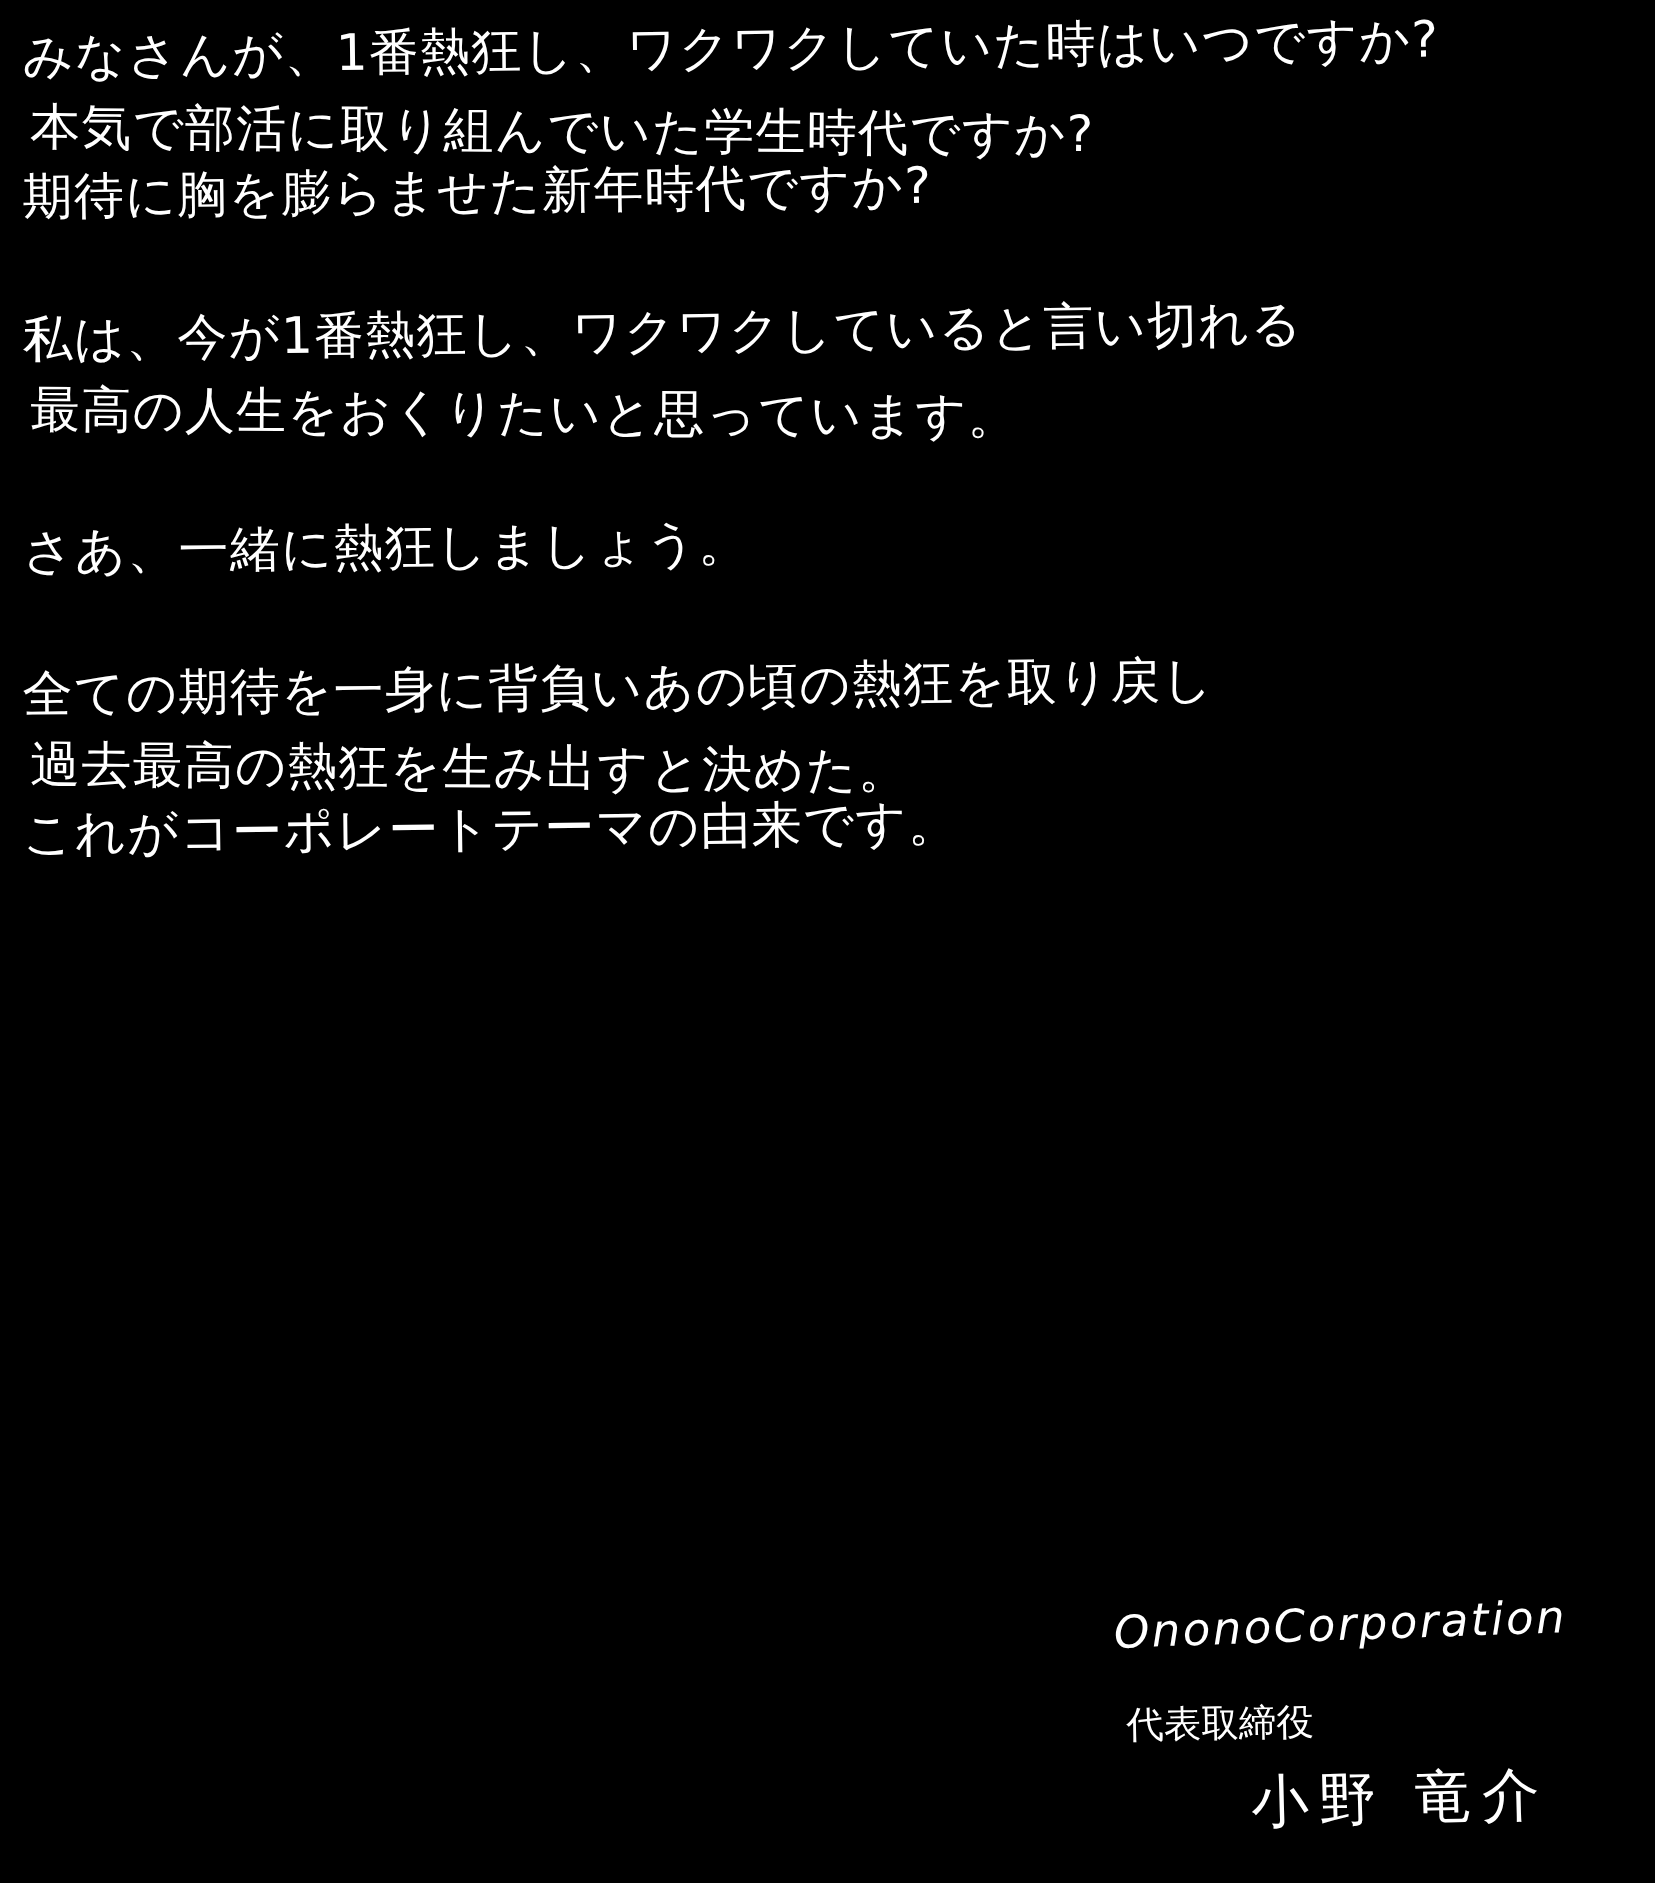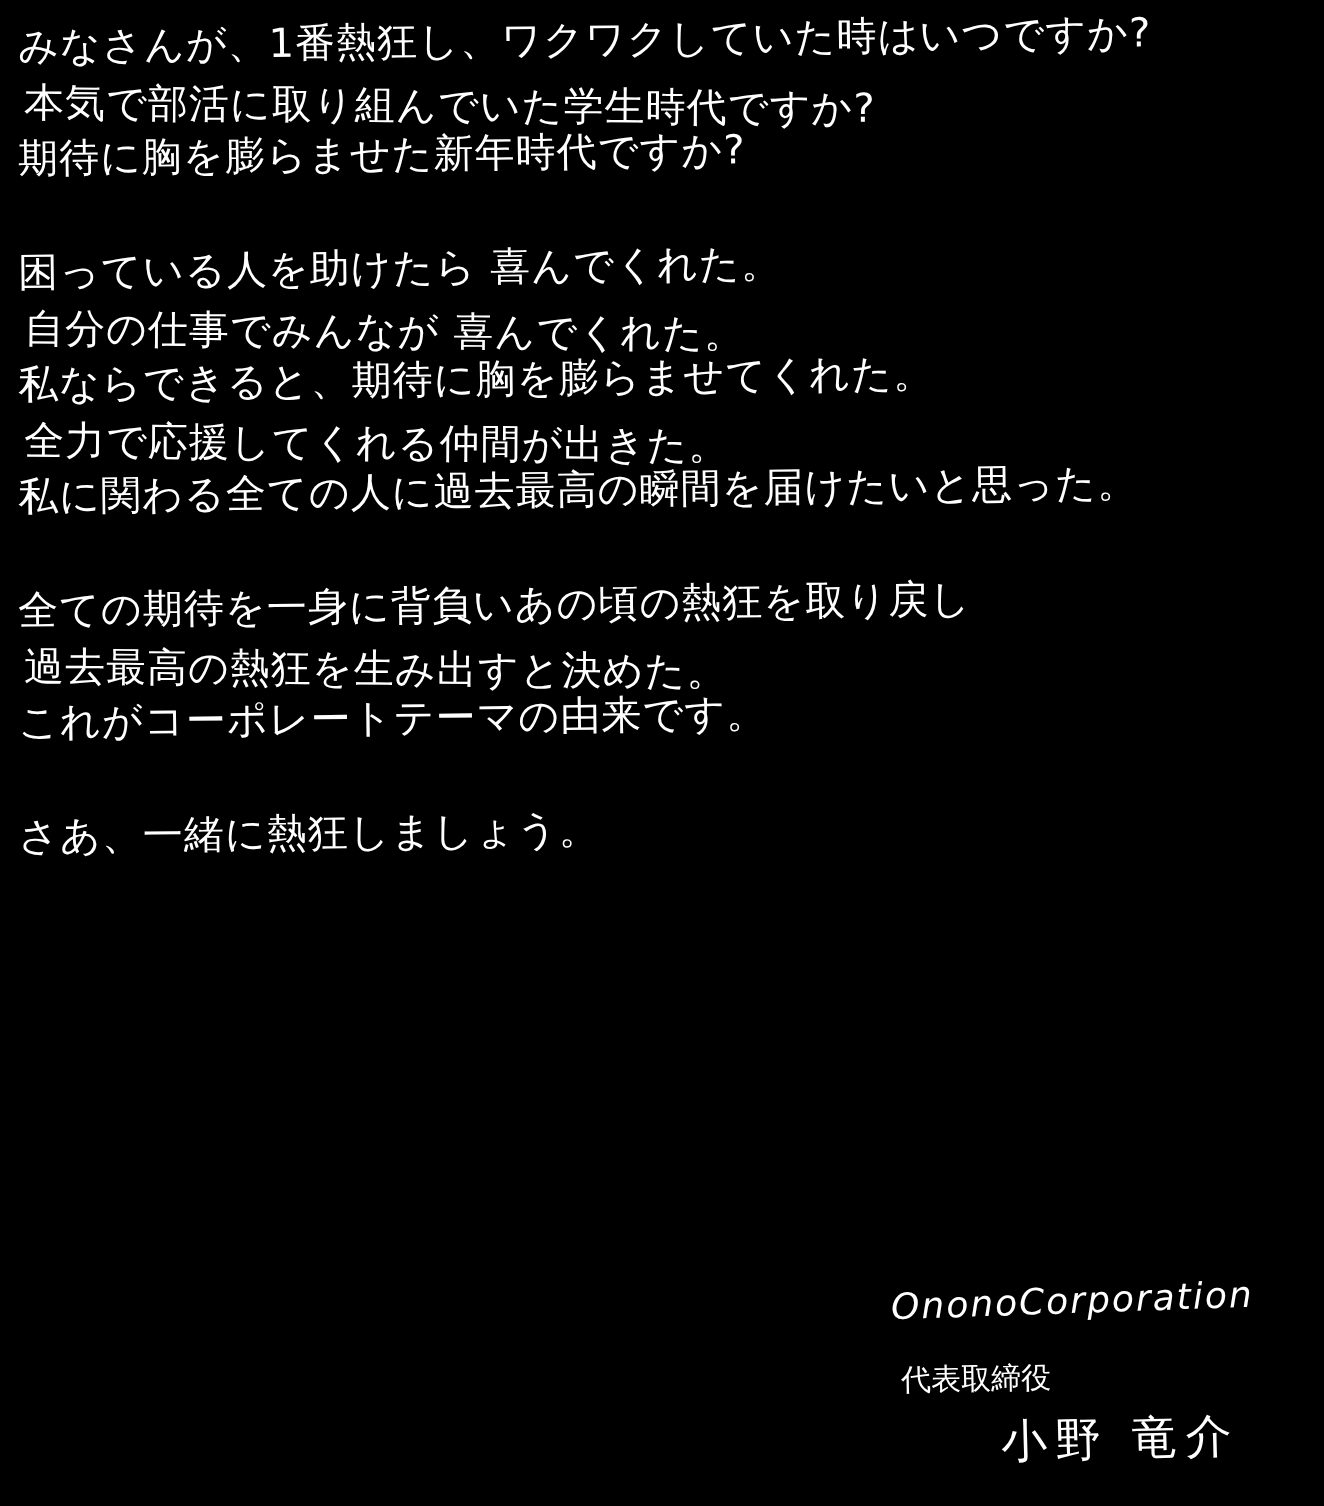--- a/index.html
+++ b/index.html
@@ -68,37 +68,34 @@
 
 <div class="page">
 
   <div class="paragraph">
     <div class="line">みなさんが、1番熱狂し、ワクワクしていた時はいつですか?</div>
     <div class="line">本気で部活に取り組んでいた学生時代ですか?</div>
     <div class="line">期待に胸を膨らませた新年時代ですか?</div>
   </div>
 
 
+  <div class="paragraph">
+    <div class="line">私は、今が1番熱狂し、ワクワクしていると言い切れる</div>
+    <div class="line">最高の人生をおくりたいと思っています。</div>
+  </div>
+
 
   <div class="paragraph">
-    <div class="line">困っている人を助けたら 喜んでくれた。</div>
-    <div class="line">自分の仕事でみんなが 喜んでくれた。</div>
-    <div class="line">私ならできると、期待に胸を膨らませてくれた。</div>
-    <div class="line">全力で応援してくれる仲間が出きた。</div>
-    <div class="line">私に関わる全ての人に過去最高の瞬間を届けたいと思った。</div>
+    <div class="line">さあ、一緒に熱狂しましょう。</div>
   </div>
 
   <div class="paragraph">
     <div class="line">全ての期待を一身に背負いあの頃の熱狂を取り戻し</div>
     <div class="line">過去最高の熱狂を生み出すと決めた。</div>
     <div class="line">これがコーポレートテーマの由来です。</div>
-  </div>
-
-  <div class="paragraph">
-    <div class="line">さあ、一緒に熱狂しましょう。</div>
   </div>
 
   <div class="signature">
     <div class="sig-company">OnonoCorporation</div>
     <div class="sig-title">代表取締役</div>
     <div class="sig-name">小野 竜介</div>
   </div>
 
 </div>
 

